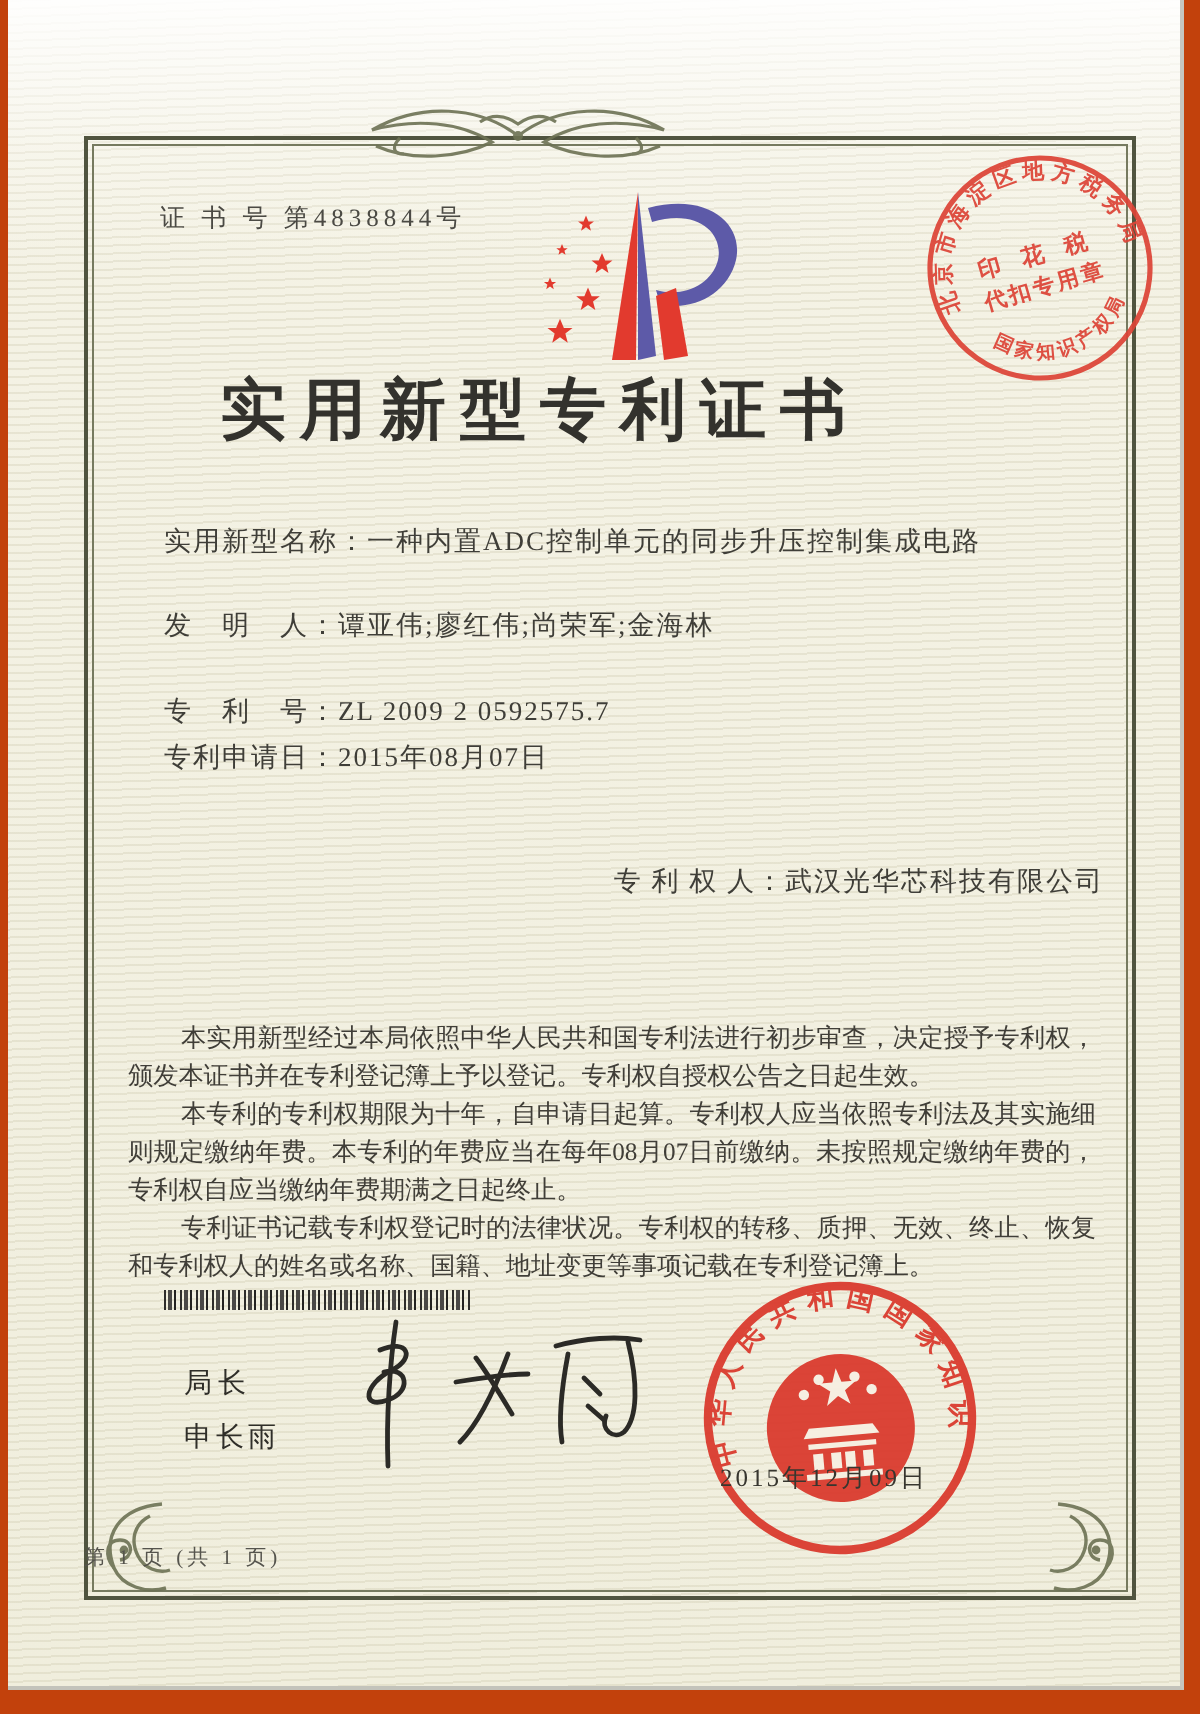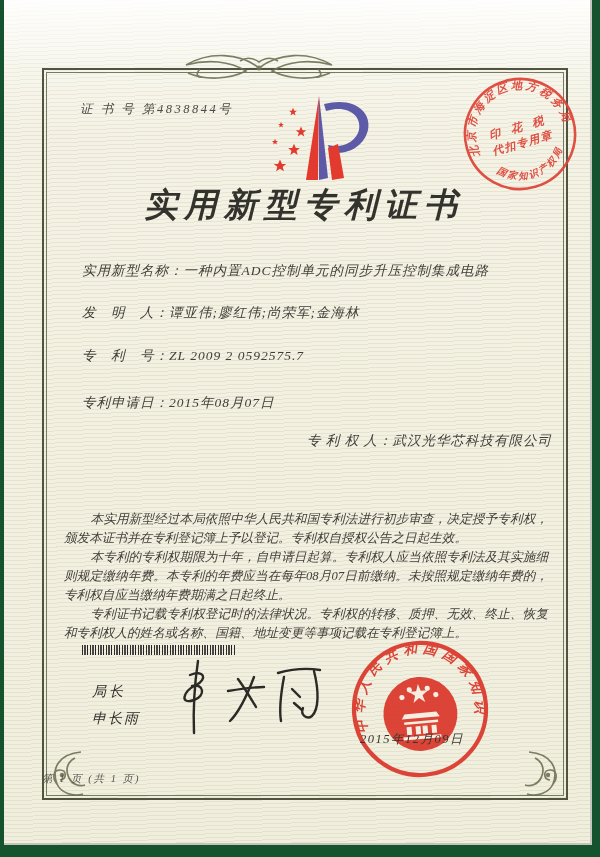--- a/index.html
+++ b/index.html
@@ -1,31 +1,31 @@
 <!DOCTYPE html>
 <html><head>
 <meta charset="utf-8">
 <style>
   html,body{margin:0;padding:0;background:#ffffff;width:600px;height:857px;overflow:hidden;
     font-family:"Liberation Serif","DejaVu Serif",serif;}
-  #stage{position:relative;width:600px;height:857px;background:#14532d;font-style:italic;}
+  #stage{position:relative;width:600px;height:857px;background:#c2410c;}
   
   #sheet{position:absolute;left:4px;top:0;width:586px;height:843px;
     background:
       linear-gradient(180deg,rgba(255,255,255,.92) 0%,rgba(255,255,255,.25) 9%,rgba(255,255,255,0) 16%),
       repeating-linear-gradient(178deg,rgba(193,188,158,.26) 0 1px,rgba(0,0,0,0) 1px 4px),
       linear-gradient(#f5f3e6,#f0eedd);
     border-right:2px solid #c6c6c0;border-bottom:2px solid #c3c3bb;}
   
   .frame{position:absolute;left:38px;top:68px;width:522px;height:728px;border:2px solid #50543f;}
   .frame-inner{position:absolute;inset:2px;border:1px solid #767a5f;}
   .abs{position:absolute;}
   .cert-no{left:76px;top:101px;font-size:12.5px;letter-spacing:2.5px;color:#4b4a44;}
-  .title{left:31px;top:183px;width:448px;text-align:center;font-size:33px;font-weight:600;
-    letter-spacing:7px;color:#33322d;padding-left:45px;}
+  .title{left:42px;top:183px;width:448px;text-align:center;font-size:33px;font-weight:600;
+    letter-spacing:7px;color:#33322d;}
   .field{left:78px;width:470px;font-size:13.5px;color:#3f3e38;letter-spacing:1px;white-space:nowrap;}
   .paras{left:60px;top:510px;width:484px;font-size:12.6px;line-height:19px;color:#403e38;text-align:justify;}
   .paras p{margin:0;text-indent:2.1em;}
   .barcode{left:78px;top:645px;width:154px;height:10px;
     background:repeating-linear-gradient(90deg,#2e2d2b 0 1px,transparent 1px 2px,#4a4846 2px 4px,
       transparent 4px 5px,#232220 5px 6px,transparent 6px 8px);}
   .signer-title{left:88px;top:683px;font-size:14px;color:#2f2e29;letter-spacing:3px;}
   .signer-name{left:88px;top:710px;font-size:14px;color:#2f2e29;letter-spacing:2px;}
   .issue-date{left:356px;top:731px;font-size:12.5px;letter-spacing:1.5px;color:#37362f;z-index:6;}
   .footer{left:38px;top:772px;width:522px;text-align:left;font-size:10.5px;letter-spacing:2px;color:#55544d;}
@@ -118,21 +118,21 @@
 
     <div class="abs field" style="top:262px;">
       <span>实用新型名称：</span><span>一种内置ADC控制单元的同步升压控制集成电路</span>
     </div>
     <div class="abs field" style="top:304px;">
       <span>发　明　人：</span><span>谭亚伟;廖红伟;尚荣军;金海林</span>
     </div>
     <div class="abs field" style="top:347px;">
       <span>专　利　号：</span><span>ZL 2009 2 0592575.7</span>
     </div>
-    <div class="abs field" style="top:394px;">
+    <div class="abs field" style="top:370px;">
       <span>专利申请日：</span><span>2015年08月07日</span>
     </div>
     <div class="abs field" style="top:432px;text-align:right;">
       <span>专 利 权 人：</span><span>武汉光华芯科技有限公司</span>
     </div>
 
     <div class="abs paras">
       <p>本实用新型经过本局依照中华人民共和国专利法进行初步审查，决定授予专利权，颁发本证书并在专利登记簿上予以登记。专利权自授权公告之日起生效。</p>
       <p>本专利的专利权期限为十年，自申请日起算。专利权人应当依照专利法及其实施细则规定缴纳年费。本专利的年费应当在每年08月07日前缴纳。未按照规定缴纳年费的，专利权自应当缴纳年费期满之日起终止。</p>
       <p>专利证书记载专利权登记时的法律状况。专利权的转移、质押、无效、终止、恢复和专利权人的姓名或名称、国籍、地址变更等事项记载在专利登记簿上。</p>

